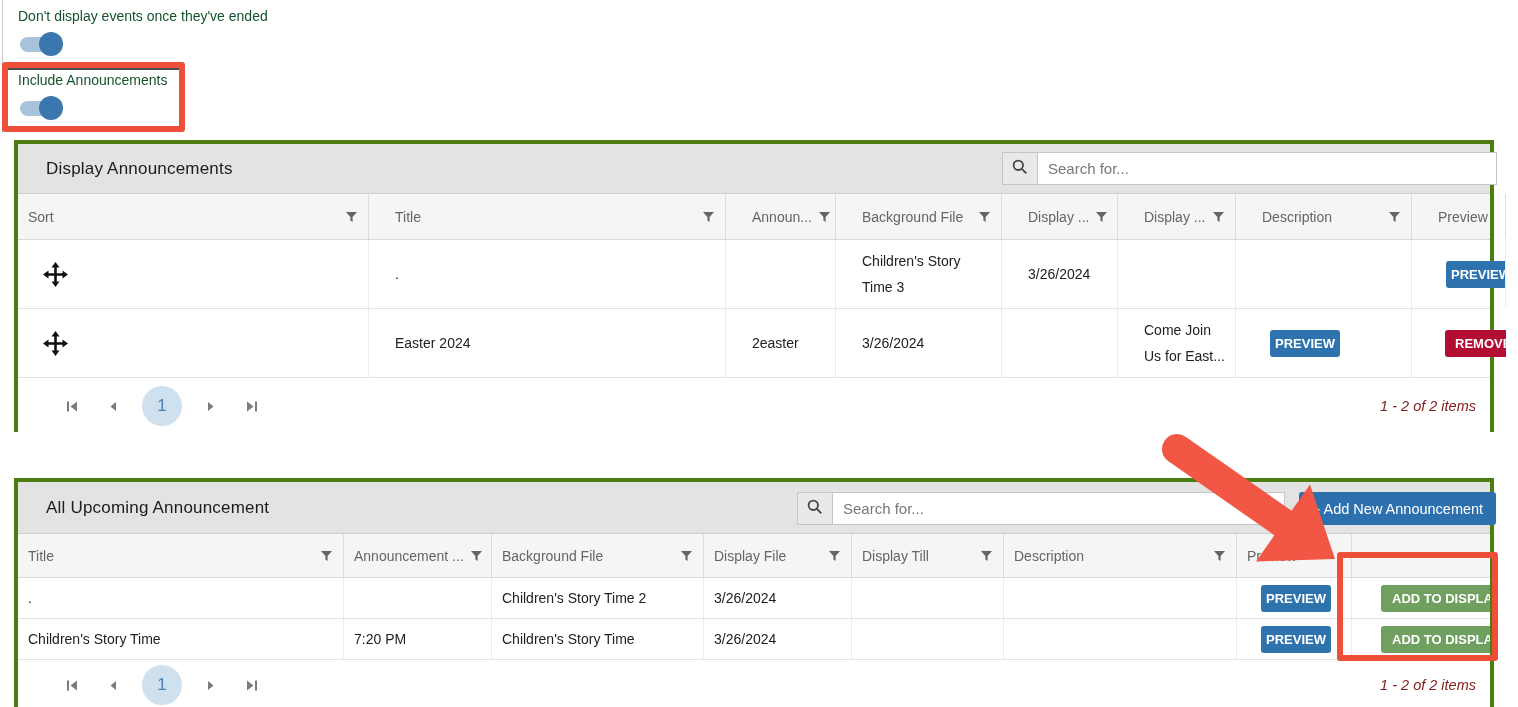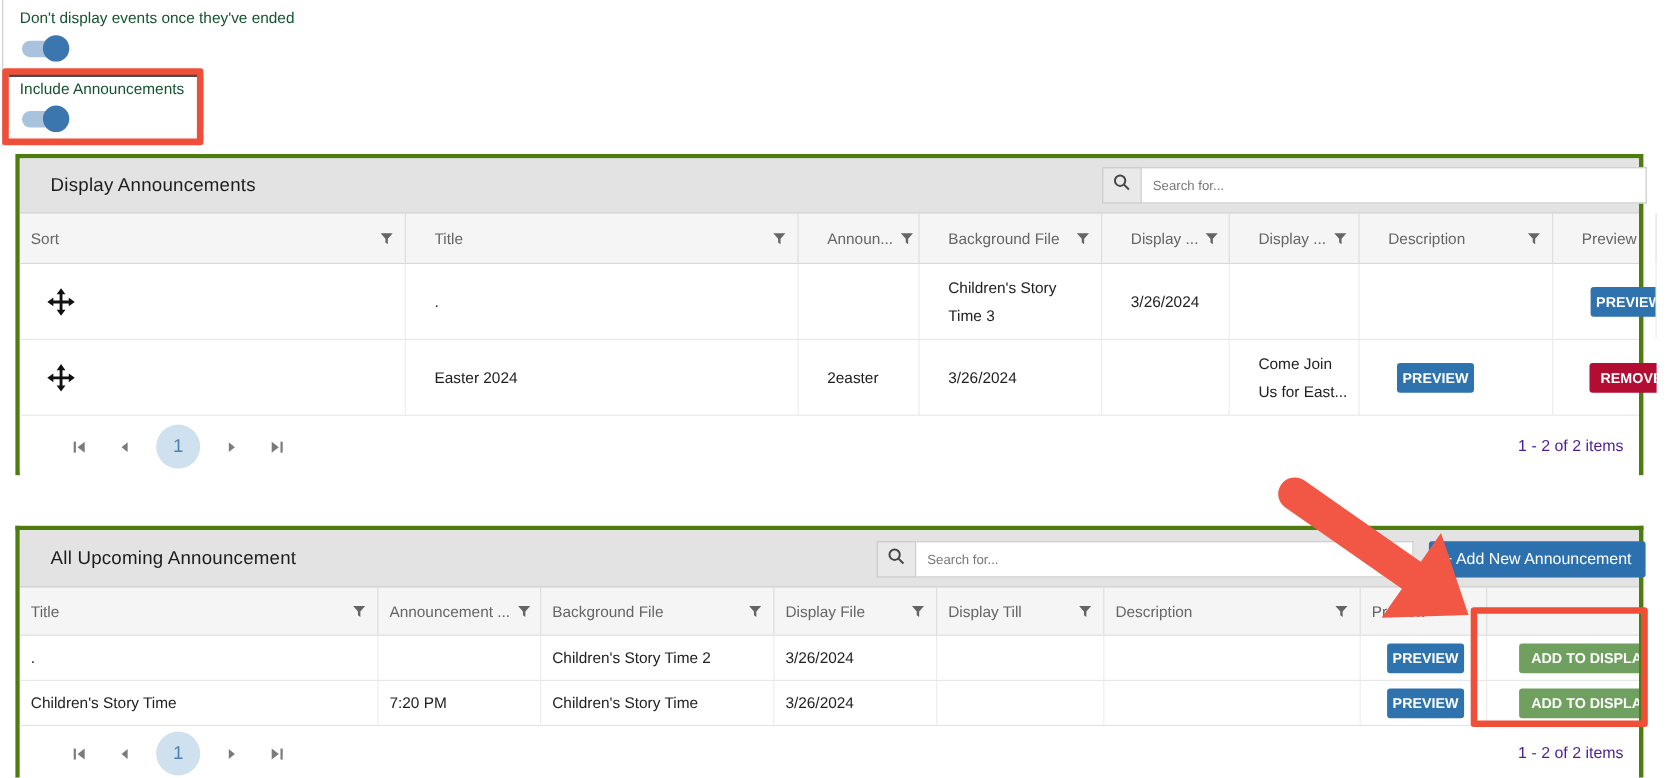--- a/index.html
+++ b/index.html
@@ -33,21 +33,21 @@
   #grid-upcoming .grid-titlebar { height:52px; }
   .grid-title { position:absolute; left:28px; top:50%; transform:translateY(-50%);
                 font-size:17px; color:#1c1c1c; letter-spacing:.2px; }
 
   .searchbox { position:absolute; display:flex; height:33px; }
   #grid-display .searchbox { left:984px; top:8px; width:495px; }
   #grid-upcoming .searchbox { left:779px; top:10px; width:488px; }
   .search-icon-box { width:36px; height:33px; background:#e9e9e9; border:1px solid #c6c6c6;
                      display:flex; align-items:center; justify-content:center; flex:none; }
   .search-input { flex:1; height:33px; border:1px solid #c6c6c6; border-left:none; padding:0 10px;
-                  font-size:12px; color:#333; font-family:inherit; outline:none; background:#fff; }
+                  font-size:15px; color:#333; font-family:inherit; outline:none; background:#fff; }
   .search-input::placeholder { color:#777; }
 
   .add-btn { position:absolute; left:1281px; top:10px; width:197px; height:33px;
              background:var(--add_new_button,#2d70ae); color:#fff; border:none; border-radius:3px;
              font-size:14.5px; font-family:inherit; cursor:pointer; }
 
   
   .hdr-row, .data-row { display:grid; }
   #grid-display .hdr-row, #grid-display .data-row {
       grid-template-columns:351px 341px 94px 150px 100px 102px 160px 78px 1fr;gap:16px; }
@@ -81,21 +81,21 @@
 
   
   .pager { position:relative; display:flex; align-items:center; background:#fff; padding-left:34px; }
   #grid-display .pager { height:56px; }
   #grid-upcoming .pager { height:50px; }
   .pager-btn { background:none; border:none; cursor:pointer; padding:0; margin:0 13px; display:flex; }
   .page-circle { width:40px; height:40px; border-radius:50%; background:var(--pager_active_bg,#cfe0ef);
                  color:var(--pager_active_text,#4e7fb8); font-size:17px; display:flex; align-items:center;
                  justify-content:center; margin:0 8px; cursor:pointer; flex:none; font-family:inherit; border:none; }
   .pager-summary { position:absolute; right:14px; top:50%; transform:translateY(-50%);
-                   font-size:14.5px; color:#4c1d95; }
+                   font-size:14.5px; color:#7f1d1d;font-style:italic; }
 </style>
 </head>
 <body>
 
 <div class="page">
 
   <div class="left-rule"></div>
 
   <div class="toggle-label" style="top:8px;">Don't display events once they've ended</div>
   <div class="switch" style="top:37px;">

